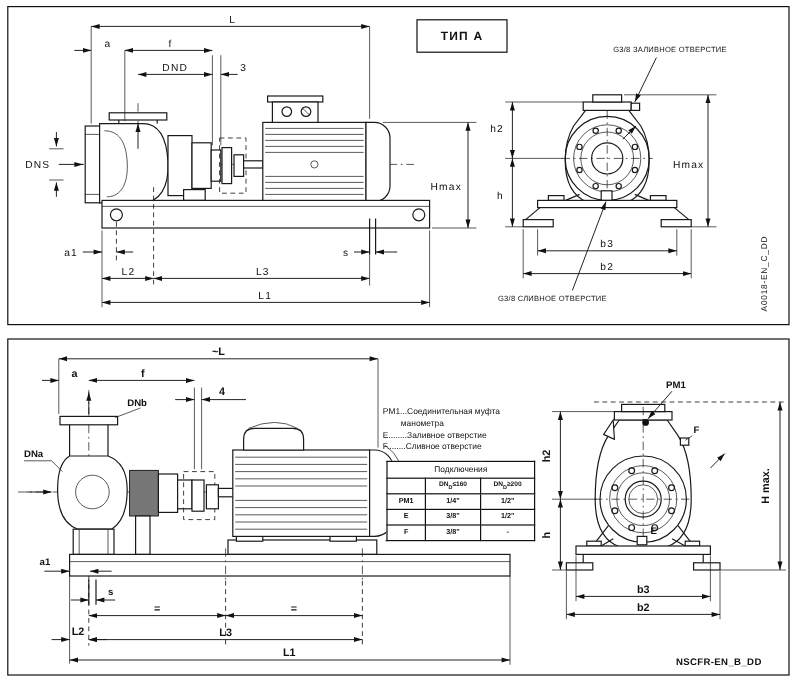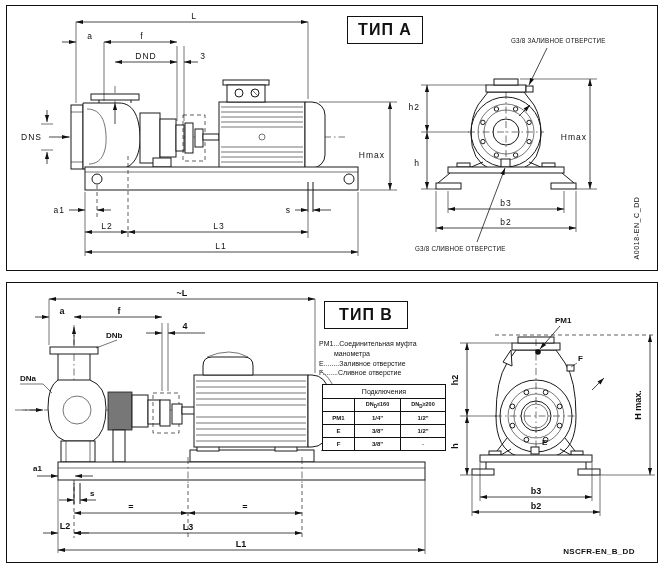--- a/index.html
+++ b/index.html
@@ -3,21 +3,21 @@
 <meta charset="utf-8">
 <style>
   html,body{margin:0;padding:0;background:#fff;}
   .page{position:relative;width:665px;height:568px;background:#fff;overflow:hidden;
         font-family:"Liberation Sans","DejaVu Sans",sans-serif;}
   .panel{position:absolute;border:1.6px solid #111;background:#fff;box-sizing:border-box;}
   #pa{left:6px;top:5px;width:652px;height:266px;}
   #pb{left:6px;top:282px;width:652px;height:281px;}
   .panel svg{position:absolute;left:0;top:0;}
   .typebox{position:absolute;border:1.5px solid #111;display:flex;align-items:center;
-           justify-content:center;font-weight:bold;font-size:16px;letter-spacing:1px;color:#111;background:#fff;}
+           justify-content:center;font-weight:bold;font-size:10px;letter-spacing:1px;color:#111;background:#fff;}
   #boxA{left:340px;top:10px;width:74px;height:26px;}
   #boxB{left:317px;top:18px;width:82px;height:26px;}
   .legend{position:absolute;left:312px;top:56px;font-size:7px;line-height:9.8px;color:#111;}
   .legend .ind{padding-left:15px;}
   table.conn{position:absolute;left:315px;top:101px;border-collapse:collapse;background:#fff;
              font-size:6px;color:#111;table-layout:fixed;}
   .conn td{border:1px solid #111;text-align:center;padding:0;height:12px;overflow:hidden;}
   .conn td.tt{font-size:7px;height:13px;font-weight:normal;}
   .conn td.hd{font-weight:bold;font-size:5.5px;}
   .conn td.nm{font-weight:bold;}
@@ -376,23 +376,20 @@
         <line class="dim" x1="473" y1="214" x2="585" y2="214" marker-start="url(#arwB)" marker-end="url(#arwB)"></line>
         <text class="tb" x="529" y="211">b3</text>
         <line class="thin" x1="465" y1="193" x2="465" y2="233"></line>
           <line class="thin" x1="593" y1="193" x2="593" y2="233"></line>
         <line class="dim" x1="465" y1="229" x2="593" y2="229" marker-start="url(#arwB)" marker-end="url(#arwB)"></line>
         <text class="tb" x="529" y="226">b2</text>
       </g>
       <text class="docb" x="592" y="271">NSCFR-EN_B_DD</text>
     </svg>
 
-    <div class="typebox" id="boxB">
-      <span>ТИП B</span>
-    </div>
 
     <div class="legend">
       <div>PM1...Соединительная муфта</div>
       <div class="ind">манометра</div>
       <div>E........Заливное отверстие</div>
       <div>F........Сливное отверстие</div>
     </div>
 
     <table class="conn">
       <colgroup>

